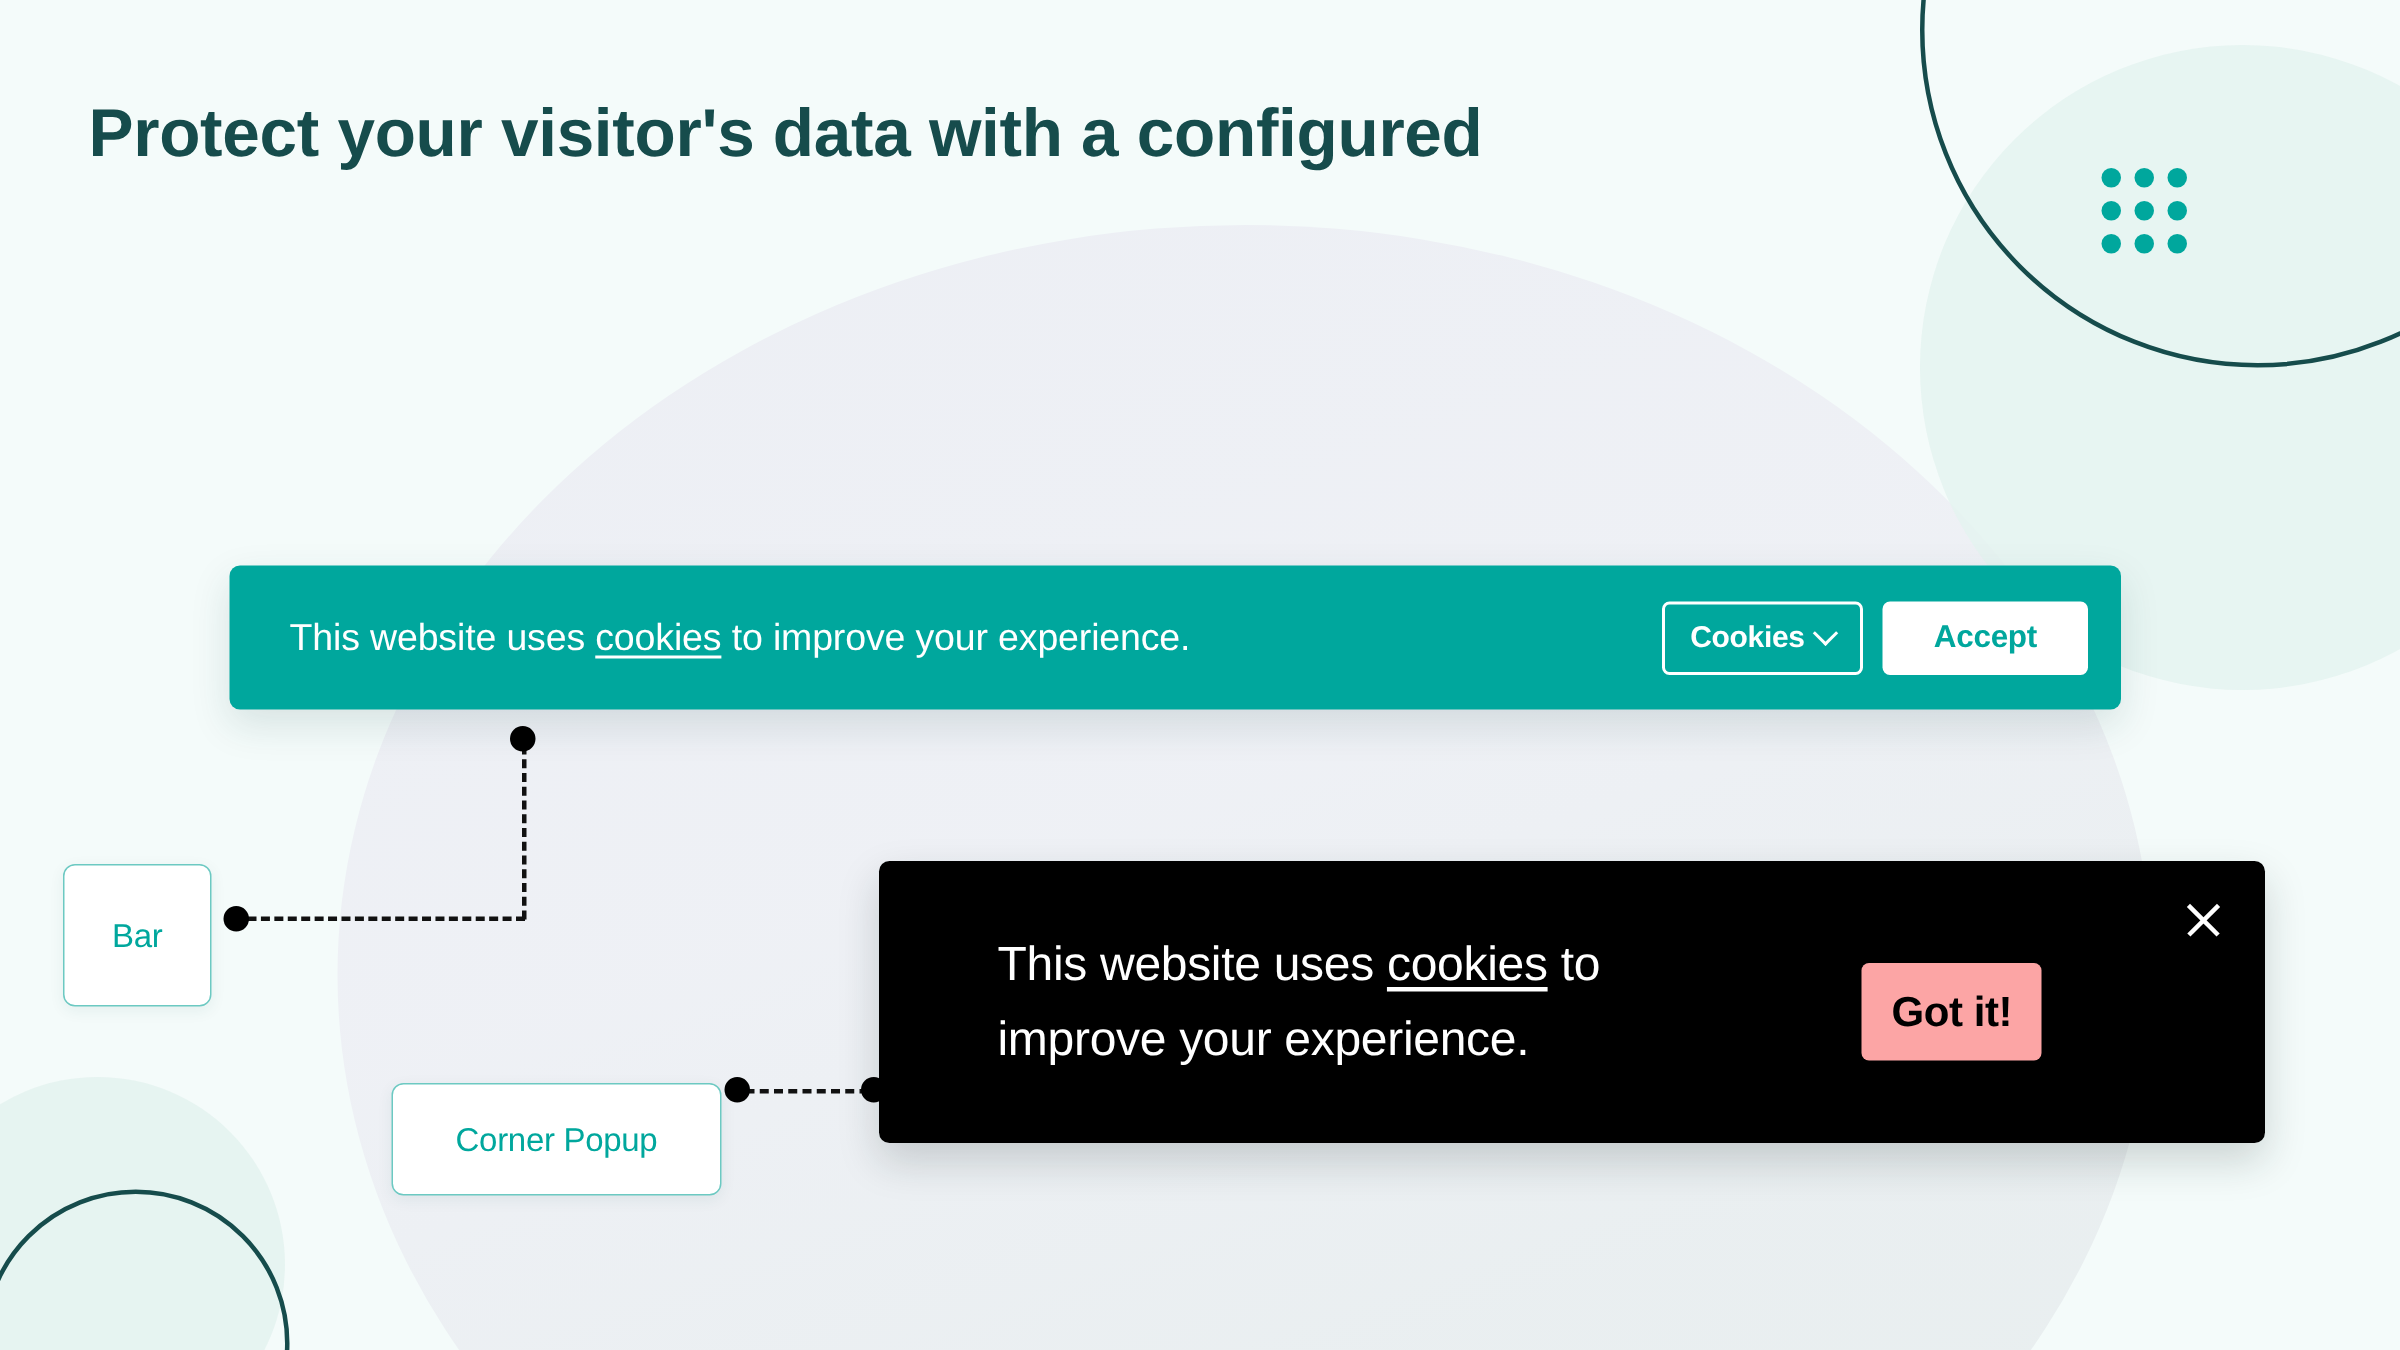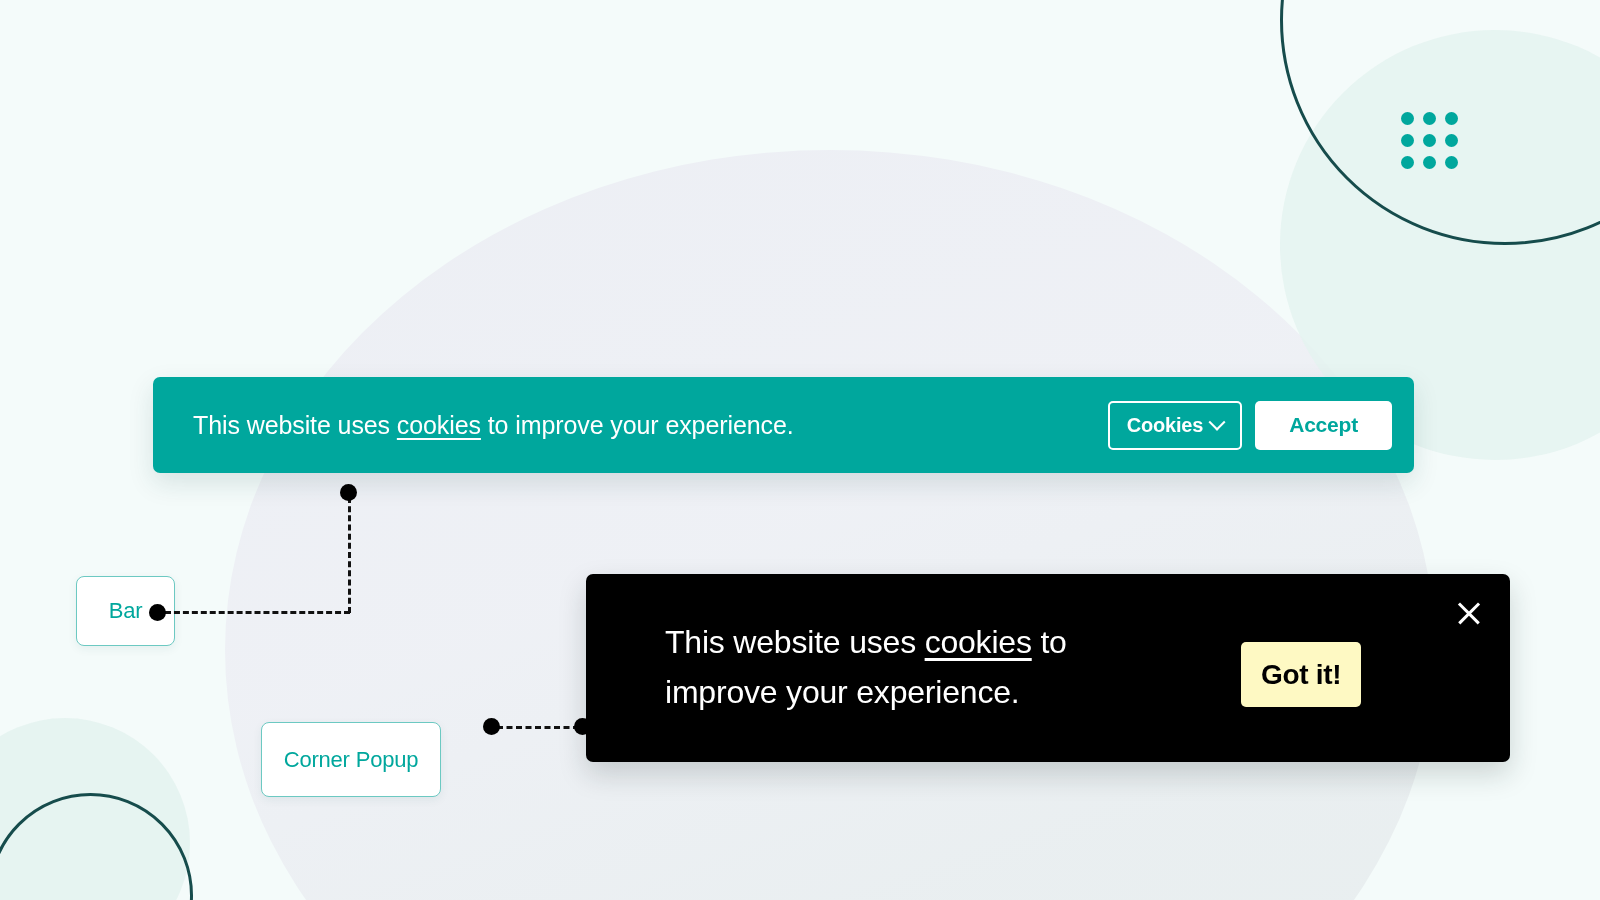--- a/index.html
+++ b/index.html
@@ -198,21 +198,21 @@
   .corner-popup-text u { text-decoration: underline; text-underline-offset: 5px; }
 
   .btn-gotit {
     position: absolute;
     left: 655px;
     top: 68px;
     height: 65px;
     padding: 0 20px;
     border: none;
     border-radius: 5px;
-    background: #fef9c3;
+    background: #fca5a5;
     color: #000000;
     font-family: inherit;
     font-size: 28px;
     font-weight: 700;
     letter-spacing: -0.3px;
     cursor: pointer;
   }
 
   .btn-close {
     position: absolute;
@@ -244,22 +244,22 @@
     border-radius: 8px;
     display: flex;
     align-items: center;
     justify-content: center;
     color: #00a79d;
     font-size: 22px;
     font-weight: 500;
     letter-spacing: -0.2px;
     box-shadow: 0 3px 10px rgba(30,80,80,.07);
   }
-  .chip-bar          { left: 76px;  top: 576px; width: 99px;  height: 70px; }
-  .chip-corner-popup { left: 261px; top: 722px; width: 180px; height: 75px; }
+  .chip-bar          { left: 42px;  top: 576px; width: 99px;  height: 95px; }
+  .chip-corner-popup { left: 261px; top: 722px; width: 220px; height: 75px; }
 
   
   .connector { position: absolute; z-index: 3; }
 
   .node {
     position: absolute;
     width: 17px;
     height: 17px;
     border-radius: 50%;
     background: #000000;
@@ -301,20 +301,21 @@
       <i></i>
       <i></i>
       <i></i>
       <i></i>
   </div>
 </div>
 
 <div class="content">
 
   <h1 class="headline">
+    <span class="line">Protect your visitor's data with a configured</span>
   </h1>
 
   <div class="cookie-bar">
     <div class="cookie-bar-text"><span>This website uses </span><u>cookies</u><span> to improve your experience.</span></div>
     <div class="bar-actions">
       <button class="btn-cookies">
         <span>Cookies</span>
         <span class="chev"></span>
       </button>
       <button class="btn-accept">Accept</button>

